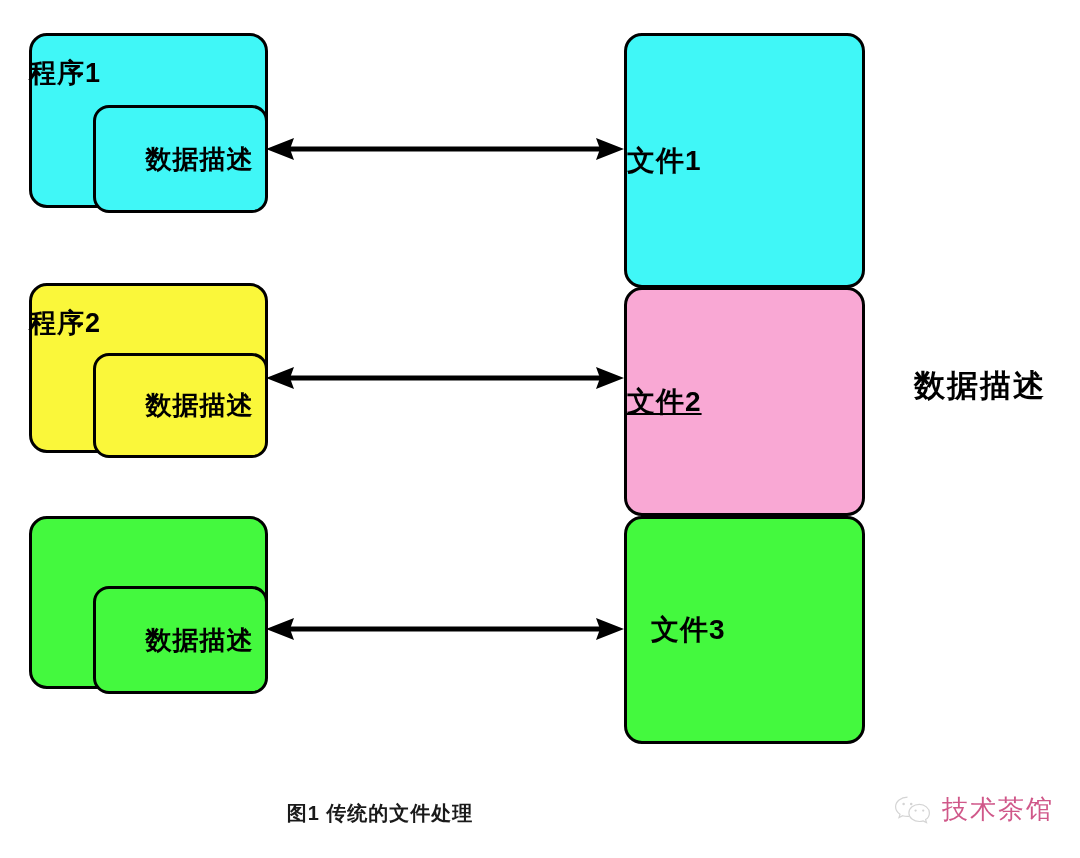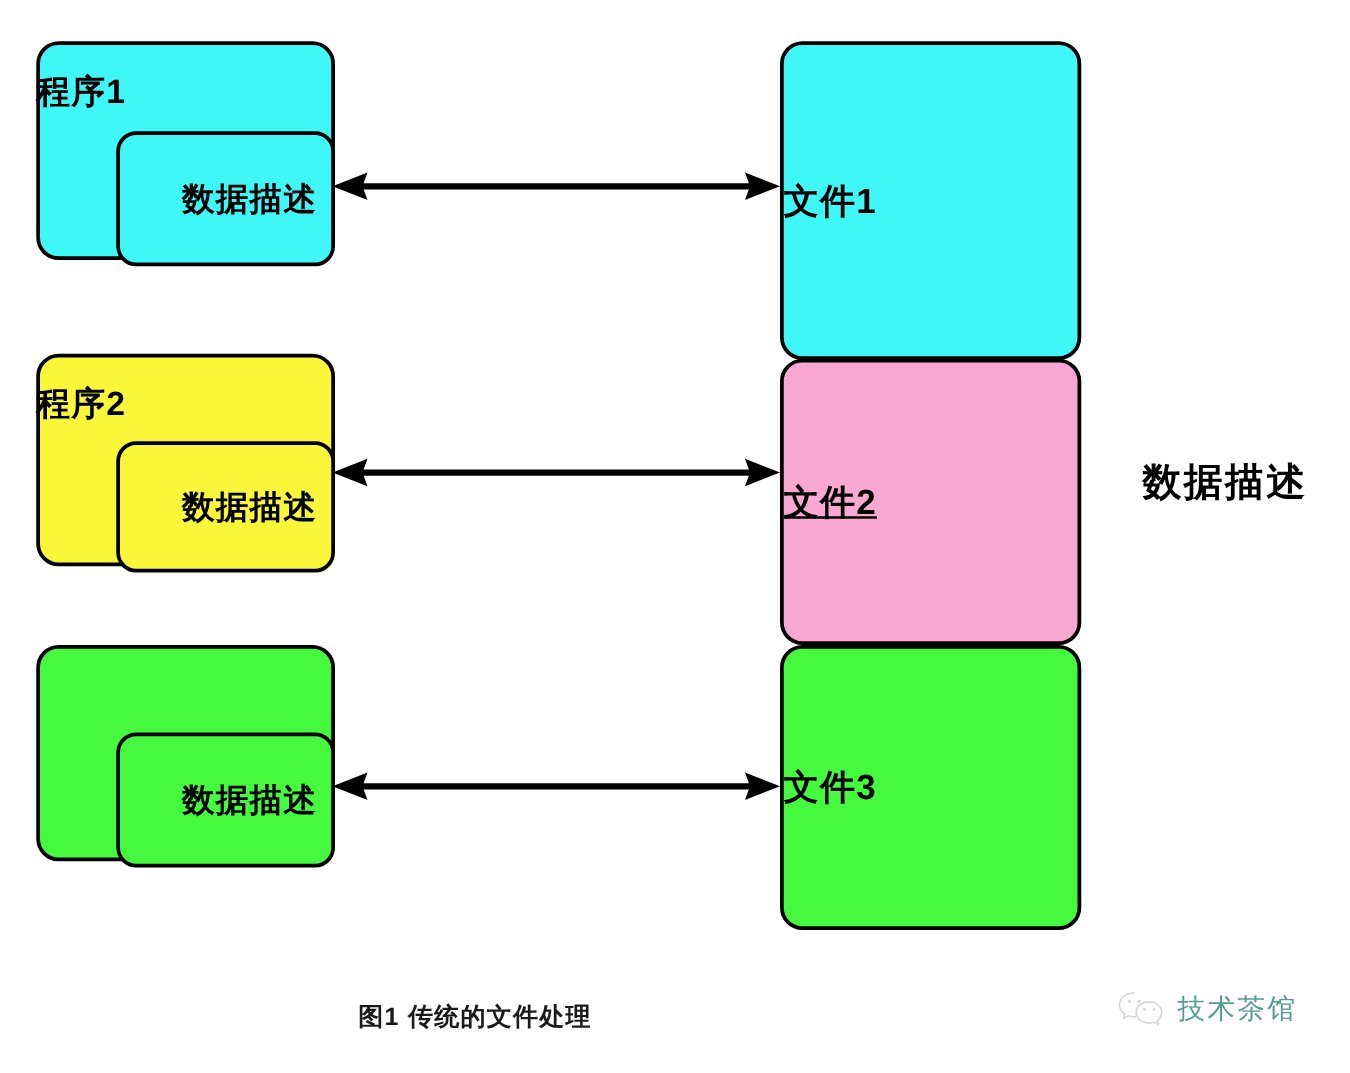--- a/index.html
+++ b/index.html
@@ -132,22 +132,22 @@
     gap: 9px;
     opacity: 0.72;
   }
   .wm-icon {
     width: 40px;
     height: 30px;
     position: relative;
     flex: 0 0 auto;
   }
   .wm-text {
-    font-size: 22px;
-    color: #0f766e;
+    font-size: 26px;
+    color: #be185d;
     letter-spacing: 2px;
     font-weight: 500;
     white-space: nowrap;
   }
 </style>
 </head>
 <body>
 
 <div id="canvas">
 
@@ -199,21 +199,21 @@
   </div>
 
   <div class="file-box" style="top:33px; height:255px; background:#40f7f7;">
     <span class="file-label">文件1</span>
   </div>
 
   <div class="file-box" style="top:287px; height:229px; background:#f9a8d4;text-decoration:underline;">
     <span class="file-label">文件2</span>
   </div>
 
-  <div class="file-box" style="top:516px; height:228px; background:#44f93e;">
+  <div class="file-box" style="top:516px; height:228px; background:#44f93e;padding-left:24px;">
     <span class="file-label">文件3</span>
   </div>
 
   <div class="side-note">数据描述</div>
 
   <div class="caption">图1 传统的文件处理</div>
 
   <div class="watermark">
     <span class="wm-icon">
       <svg viewBox="0 0 40 30" width="40" height="30" aria-hidden="true">

